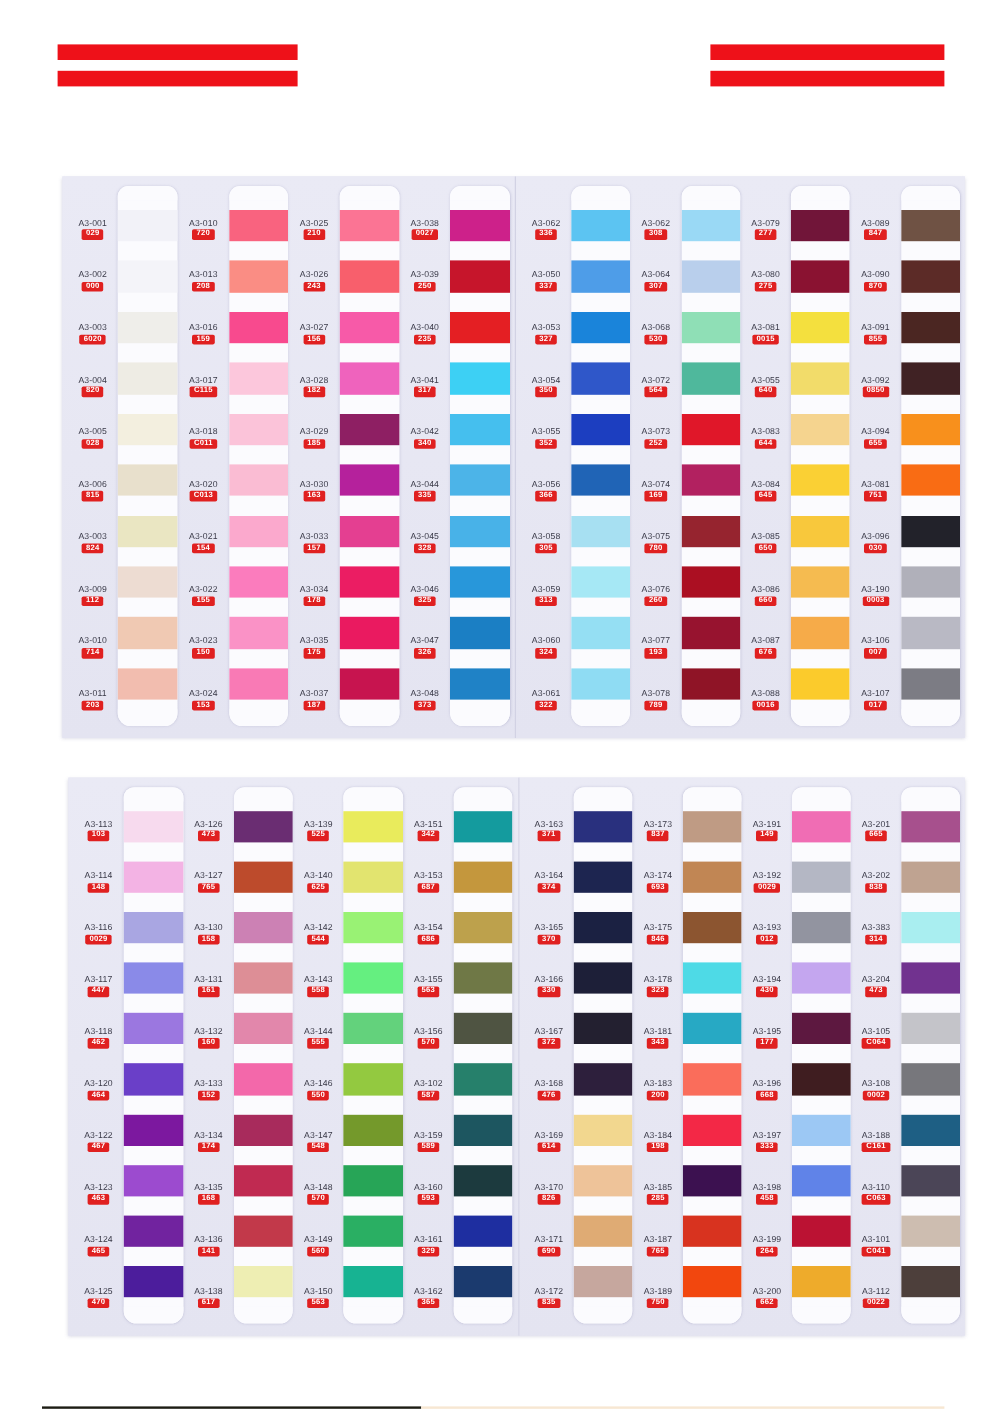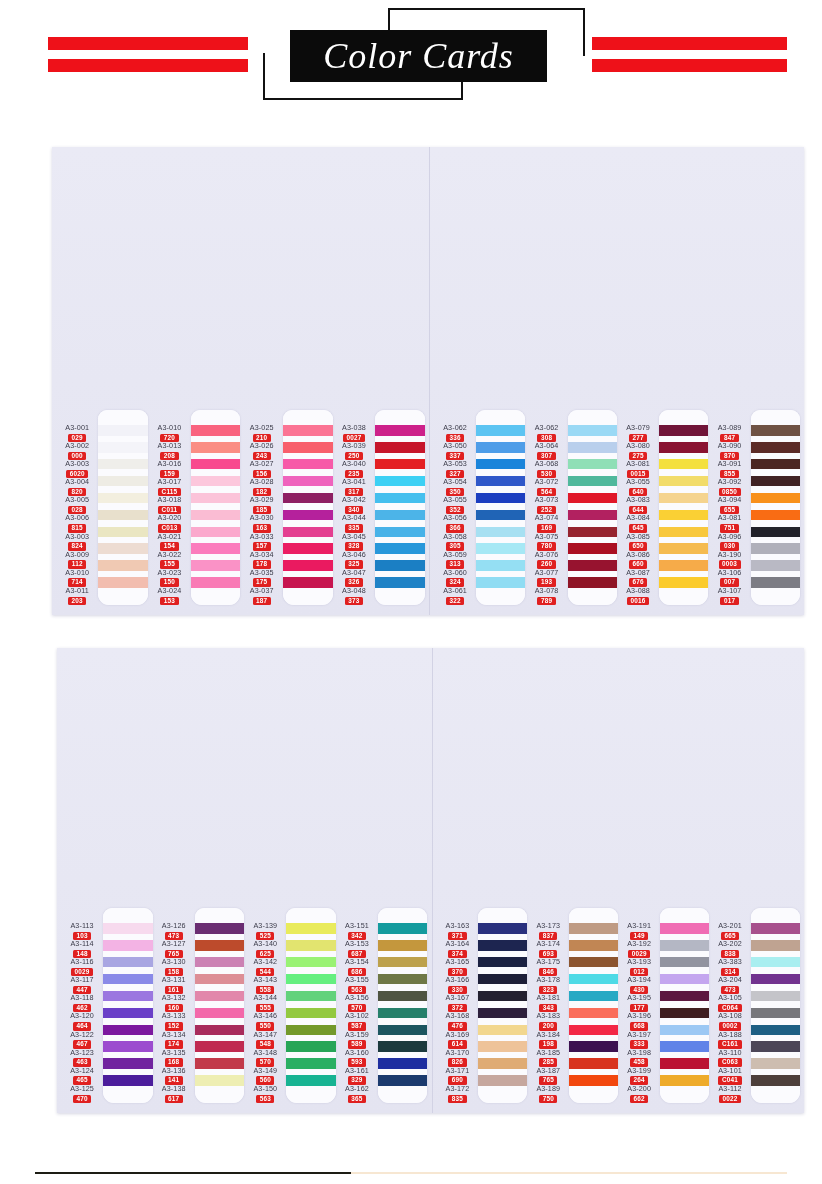--- a/index.html
+++ b/index.html
@@ -74,21 +74,20 @@
   .page-left{flex:0 0 calc(50% + 1px);border-right:1px solid #d2d2e4;}
   .page-right{flex:1 1 auto;}
 
   
   .cols{
     position:absolute;
     left:0;top:0;right:0;bottom:0;
     display:flex;
     padding:8px 4px 10px 4px;
     box-sizing:border-box;
-    align-items:flex-end;
   }
   .col{
     flex:1 1 0;
     display:flex;
     min-width:0;
   }
   .labels{
     flex:0 0 46%;
     display:flex;flex-direction:column;
     justify-content:space-around;
@@ -155,27 +154,20 @@
 </head>
 <body>
 
 <div class="header">
 
   <div class="bar-group left">
     <div class="bar" style="background: rgb(238, 17, 25);"></div>
     <div class="bar" style="background: rgb(238, 17, 25);"></div>
   </div>
 
-  <div class="title-wrap">
-    <div class="frame frame-top"></div>
-    <div class="frame frame-bot"></div>
-    <div class="title-plate" style="background: rgb(11, 11, 11);">
-      <span class="title-text">Color Cards</span>
-    </div>
-  </div>
 
   <div class="bar-group right">
     <div class="bar" style="background: rgb(238, 17, 25);"></div>
     <div class="bar" style="background: rgb(238, 17, 25);"></div>
   </div>
 
 </div>
 
 <div class="panel" id="panel-top">
     <div class="page page-left">

